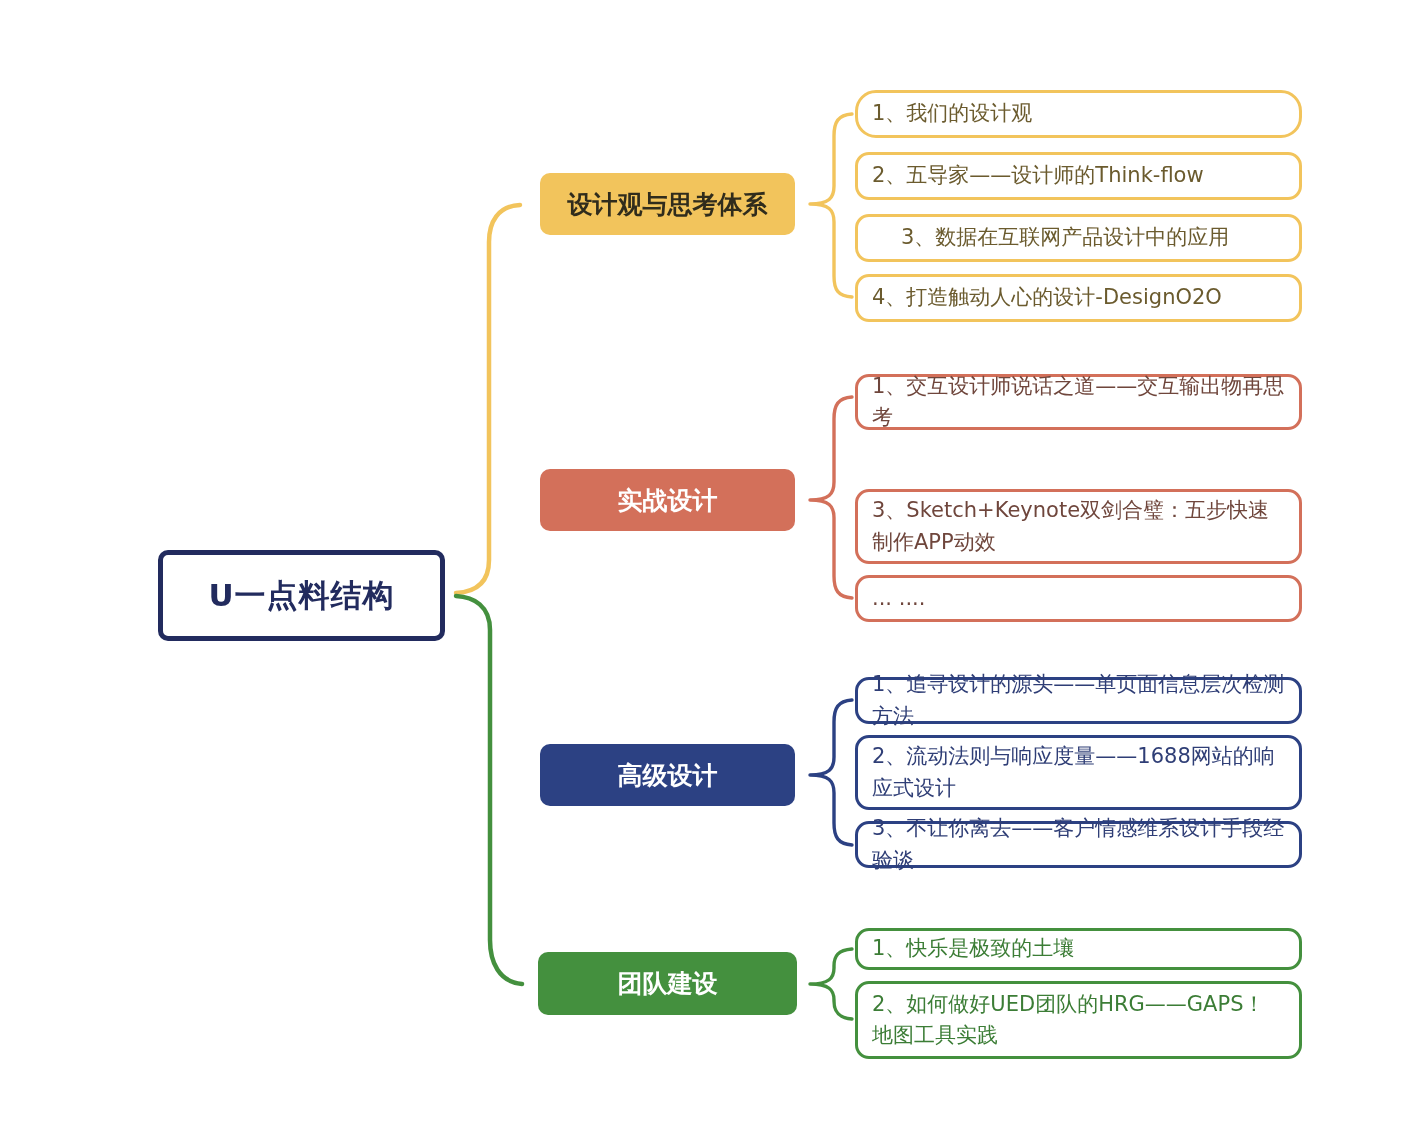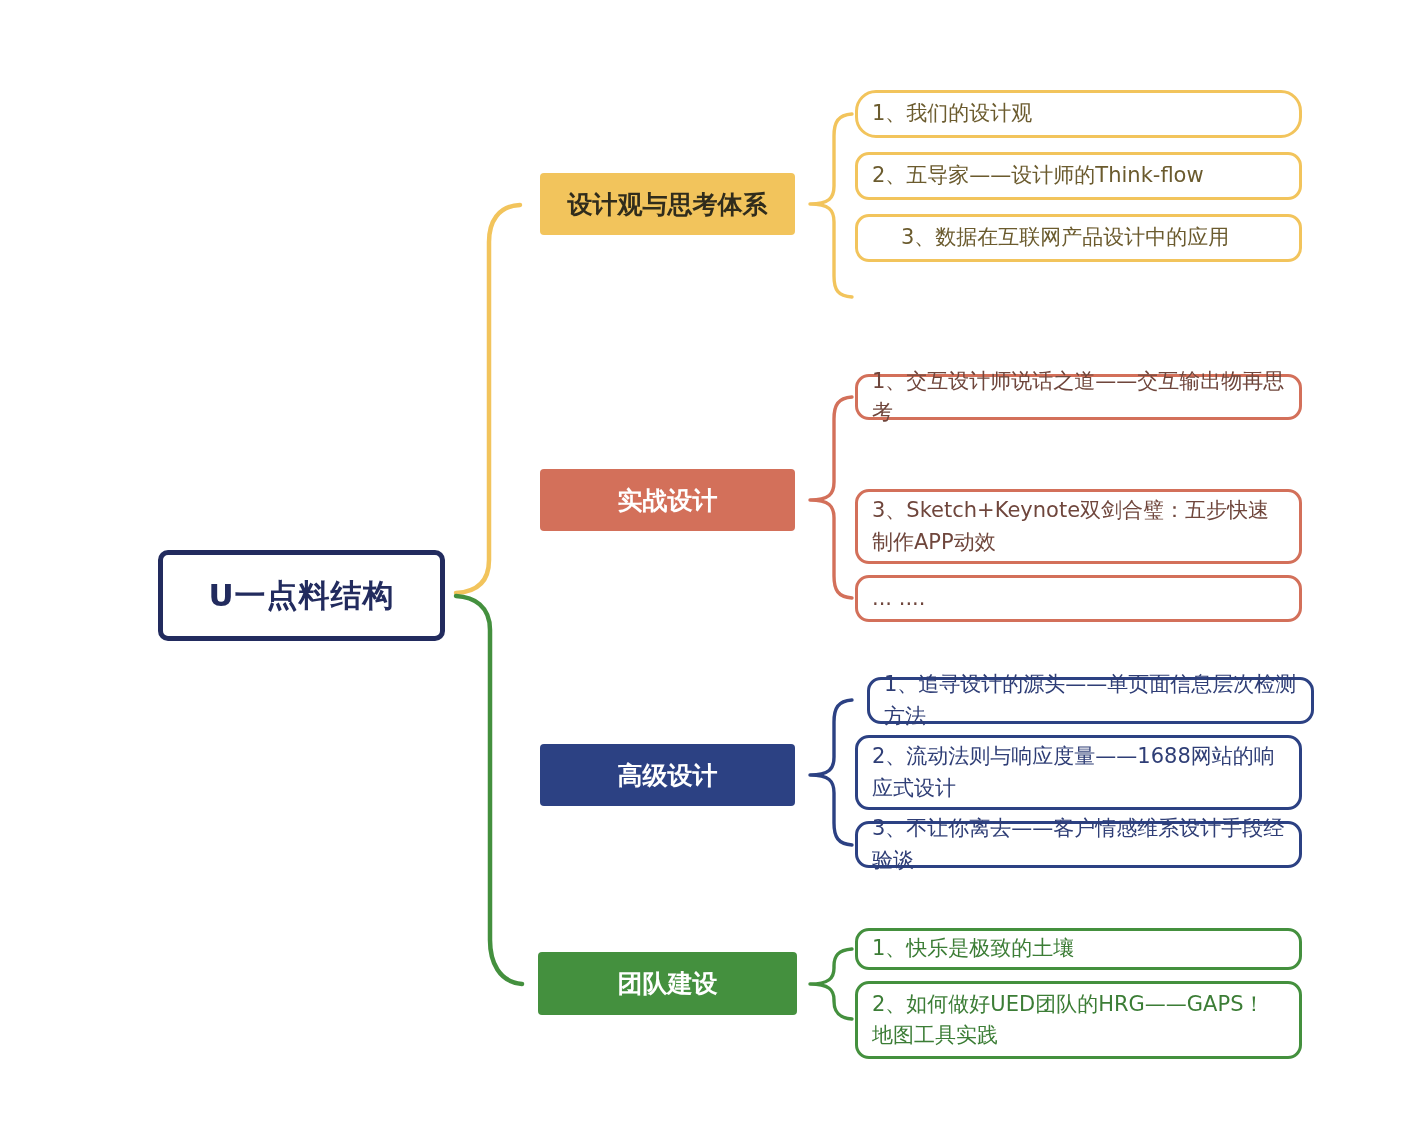--- a/index.html
+++ b/index.html
@@ -26,21 +26,21 @@
     border:5px solid var(--navy-root);
     border-radius:10px;
     background:#ffffff;
     justify-content:center;
     font-size:31px;font-weight:bold;color:var(--navy-root);
     letter-spacing:1px;
   }
 
   .branch-node{
     width:255px;height:62px;
-    border-radius:4px;
+    border-radius:10px;
     justify-content:center;
     font-size:25px;font-weight:bold;
     color:var(--branch-label-text-light);
   }
   .b1{left:540px;top:173px;background:var(--yellow);color:var(--branch1-label-text);}
   .b2{left:540px;top:469px;background:var(--salmon);}
   .b3{left:540px;top:744px;background:var(--blue);}
   .b4{left:538px;top:952px;width:259px;height:63px;background:var(--green);}
 
   .child-node{
@@ -75,28 +75,29 @@
 
     <path class="brace stroke-green" d="M 852 949 C 838 950 834 956 834 966 L 834 968 C 834 978 829 984 810 984 C 829 984 834 990 834 1000 L 834 1001 C 834 1011 838 1018 852 1019"></path>
   </svg>
 
   <div class="node root-node">U一点料结构</div>
 
   <div class="node branch-node b1">设计观与思考体系</div>
   <div class="node child-node cy" style="top:90px;height:48px;border-radius:21px;">1、我们的设计观</div>
   <div class="node child-node cy" style="top:152px;height:48px;">2、五导家——设计师的Think-flow</div>
   <div class="node child-node cy" style="top:214px;height:48px;padding-left:43px;">3、数据在互联网产品设计中的应用</div>
+  <div class="node child-node cy" style="top:274px;height:48px;">4、打造触动人心的设计-DesignO2O</div>
 
   <div class="node branch-node b2">实战设计</div>
-  <div class="node child-node cs" style="top:374px;height:46px;">1、交互设计师说话之道——交互输出物再思考</div>
+  <div class="node child-node cs" style="top:374px;height:56px;">1、交互设计师说话之道——交互输出物再思考</div>
   <div class="node child-node cs" style="top:489px;height:75px;">3、Sketch+Keynote双剑合璧：五步快速制作APP动效</div>
   <div class="node child-node cs" style="top:575px;height:47px;">... ....</div>
 
   <div class="node branch-node b3">高级设计</div>
-  <div class="node child-node cb" style="top:677px;height:47px;margin-left:12px;">1、追寻设计的源头——单页面信息层次检测方法</div>
+  <div class="node child-node cb" style="top:677px;height:47px;">1、追寻设计的源头——单页面信息层次检测方法</div>
   <div class="node child-node cb" style="top:735px;height:75px;">2、流动法则与响应度量——1688网站的响应式设计</div>
   <div class="node child-node cb" style="top:821px;height:47px;">3、不让你离去——客户情感维系设计手段经验谈</div>
 
   <div class="node branch-node b4">团队建设</div>
   <div class="node child-node cg" style="top:928px;height:42px;">1、快乐是极致的土壤</div>
   <div class="node child-node cg" style="top:981px;height:78px;">2、如何做好UED团队的HRG——GAPS！地图工具实践</div>
 
 </div>
 
 </body></html>

